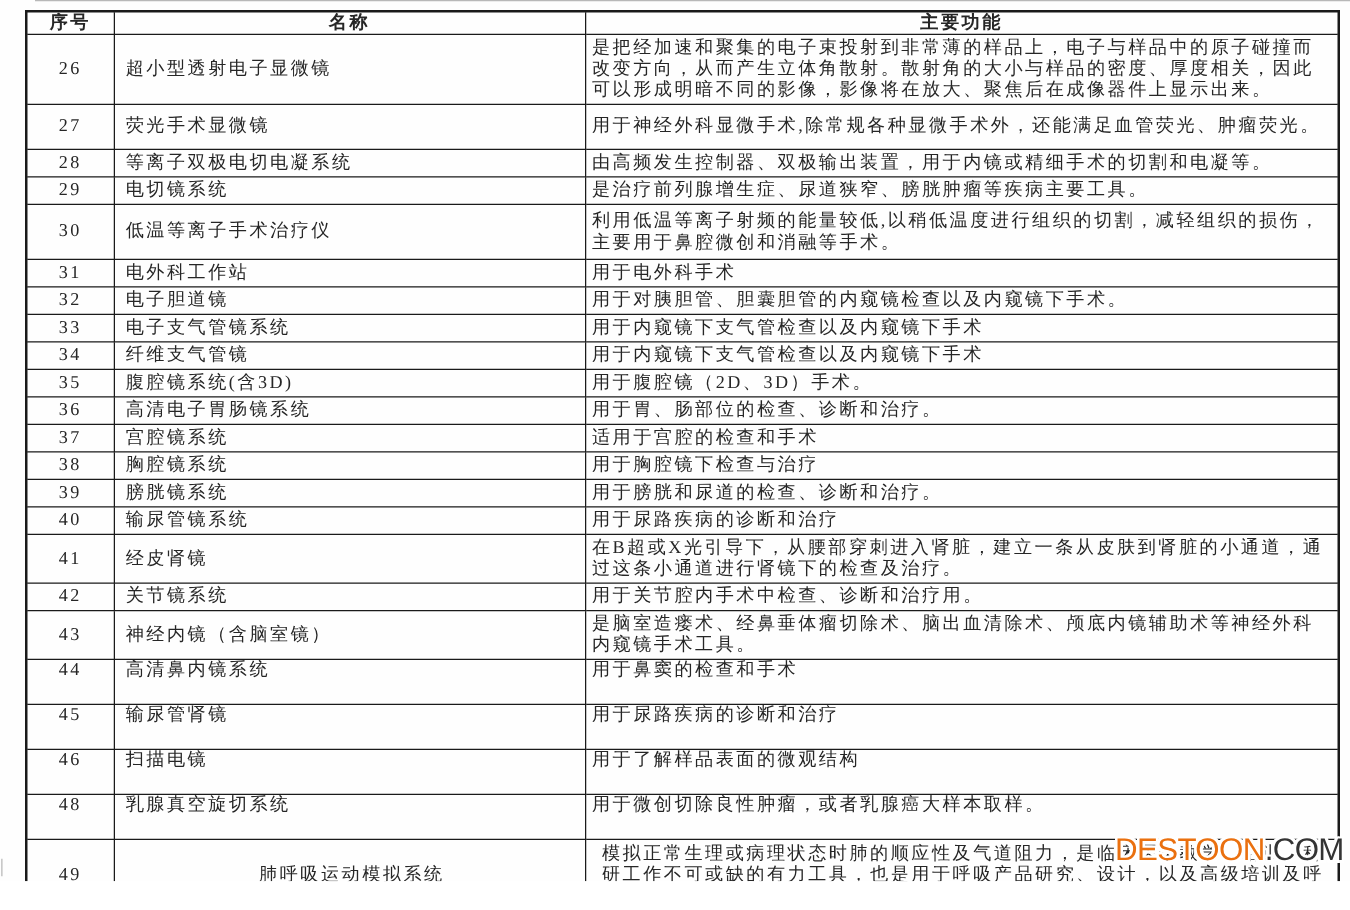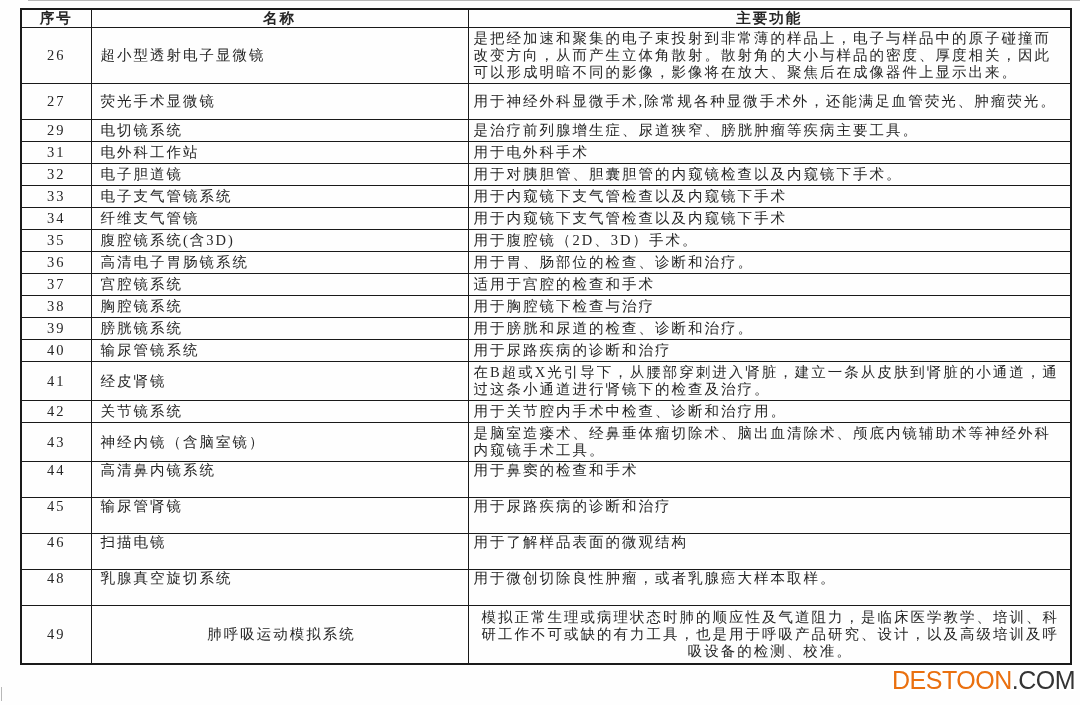--- a/index.html
+++ b/index.html
@@ -95,23 +95,33 @@
         <td class="num">26</td>
         <td class="name">超小型透射电子显微镜</td>
         <td class="func">是把经加速和聚集的电子束投射到非常薄的样品上，电子与样品中的原子碰撞而改变方向，从而产生立体角散射。散射角的大小与样品的密度、厚度相关，因此可以形成明暗不同的影像，影像将在放大、聚焦后在成像器件上显示出来。</td>
       </tr>
       <tr class="h36">
         <td class="num">27</td>
         <td class="name">荧光手术显微镜</td>
         <td class="func">用于神经外科显微手术,除常规各种显微手术外，还能满足血管荧光、肿瘤荧光。</td>
       </tr>
       <tr>
+        <td class="num">28</td>
+        <td class="name">等离子双极电切电凝系统</td>
+        <td class="func">由高频发生控制器、双极输出装置，用于内镜或精细手术的切割和电凝等。</td>
+      </tr>
+      <tr>
         <td class="num">29</td>
         <td class="name">电切镜系统</td>
         <td class="func">是治疗前列腺增生症、尿道狭窄、膀胱肿瘤等疾病主要工具。</td>
+      </tr>
+      <tr class="h44">
+        <td class="num">30</td>
+        <td class="name">低温等离子手术治疗仪</td>
+        <td class="func">利用低温等离子射频的能量较低,以稍低温度进行组织的切割，减轻组织的损伤，主要用于鼻腔微创和消融等手术。</td>
       </tr>
       <tr>
         <td class="num">31</td>
         <td class="name">电外科工作站</td>
         <td class="func">用于电外科手术</td>
       </tr>
       <tr>
         <td class="num">32</td>
         <td class="name">电子胆道镜</td>
         <td class="func">用于对胰胆管、胆囊胆管的内窥镜检查以及内窥镜下手术。</td>

